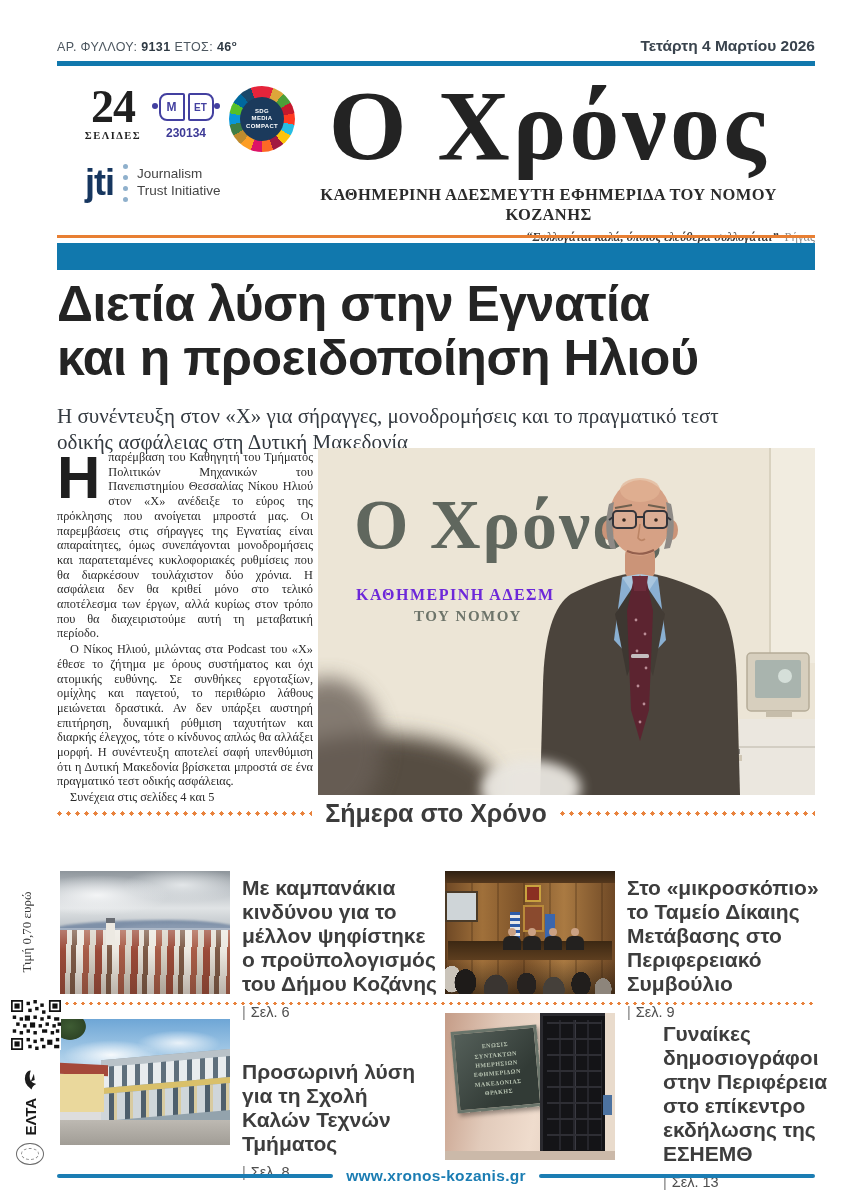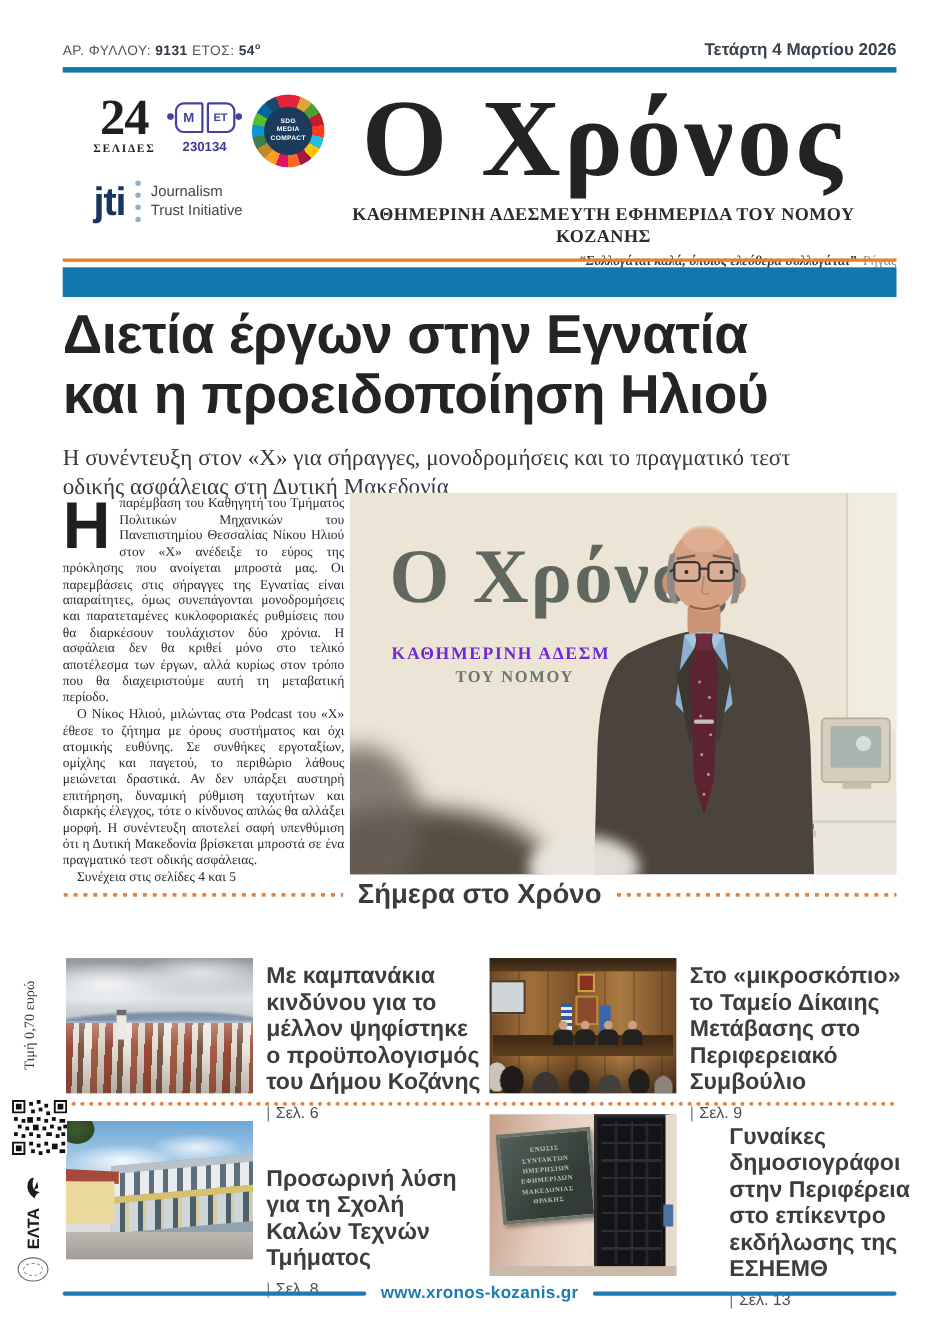--- a/index.html
+++ b/index.html
@@ -194,21 +194,21 @@
 </head>
 <body>
 
 <div class="page">
 
   <div class="abs top-row">
     <div class="issue-info">
       <span>ΑΡ. ΦΥΛΛΟΥ:</span>
       <b>9131</b>
       <span>ΕΤΟΣ:</span>
-      <b><span>54</span><sup>ο</sup></b>
+      <b><span>46</span><sup>ο</sup></b>
     </div>
     <div class="issue-date">Τετάρτη 4 Μαρτίου 2026</div>
   </div>
   <div class="abs top-rule"></div>
 
   <div class="abs mast-left">
     <div class="mast-row">
       <div class="pages">
         <div class="pages-num">24</div>
         <div class="pages-label">ΣΕΛΙΔΕΣ</div>
@@ -241,21 +241,21 @@
     <div class="paper-subtitle">ΚΑΘΗΜΕΡΙΝΗ ΑΔΕΣΜΕΥΤΗ ΕΦΗΜΕΡΙΔΑ ΤΟΥ ΝΟΜΟΥ ΚΟΖΑΝΗΣ</div>
     <div class="paper-motto">
       <span class="q">“Συλλογάται καλά, όποιος ελεύθερα συλλογάται”</span><span class="a">Ρήγας</span>
     </div>
   </div>
 
   <div class="abs orange-rule"></div>
   <div class="abs blue-bar"></div>
 
   <div class="abs headline">
-    <span style="display:block">Διετία έργων στην Εγνατία</span>
+    <span style="display:block">Διετία λύση στην Εγνατία</span>
     <span style="display:block">και η προειδοποίηση Ηλιού</span>
   </div>
   <div class="abs subheadline">Η συνέντευξη στον «Χ» για σήραγγες, μονοδρομήσεις και το πραγματικό τεστ οδικής ασφάλειας στη Δυτική Μακεδονία</div>
 
   <div class="abs body-col">
     <span class="dropcap">Η</span>
     <span>παρέμβαση του Καθηγητή του Τμήματος Πολιτικών Μηχανικών του Πανεπιστημίου Θεσσαλίας Νίκου Ηλιού στον «Χ» ανέδειξε το εύρος της πρόκλησης που ανοίγεται μπροστά μας. Οι παρεμβάσεις στις σήραγγες της Εγνατίας είναι απαραίτητες, όμως συνεπάγονται μονοδρομήσεις και παρατεταμένες κυκλοφοριακές ρυθμίσεις που θα διαρκέσουν τουλάχιστον δύο χρόνια. Η ασφάλεια δεν θα κριθεί μόνο στο τελικό αποτέλεσμα των έργων, αλλά κυρίως στον τρόπο που θα διαχειριστούμε αυτή τη μεταβατική περίοδο.</span>
     <div class="p2">Ο Νίκος Ηλιού, μιλώντας στα Podcast του «Χ» έθεσε το ζήτημα με όρους συστήματος και όχι ατομικής ευθύνης. Σε συνθήκες εργοταξίων, ομίχλης και παγετού, το περιθώριο λάθους μειώνεται δραστικά. Αν δεν υπάρξει αυστηρή επιτήρηση, δυναμική ρύθμιση ταχυτήτων και διαρκής έλεγχος, τότε ο κίνδυνος απλώς θα αλλάξει μορφή. Η συνέντευξη αποτελεί σαφή υπενθύμιση ότι η Δυτική Μακεδονία βρίσκεται μπροστά σε ένα πραγματικό τεστ οδικής ασφάλειας.</div>
     <div class="cont">Συνέχεια στις σελίδες 4 και 5</div>
   </div>

